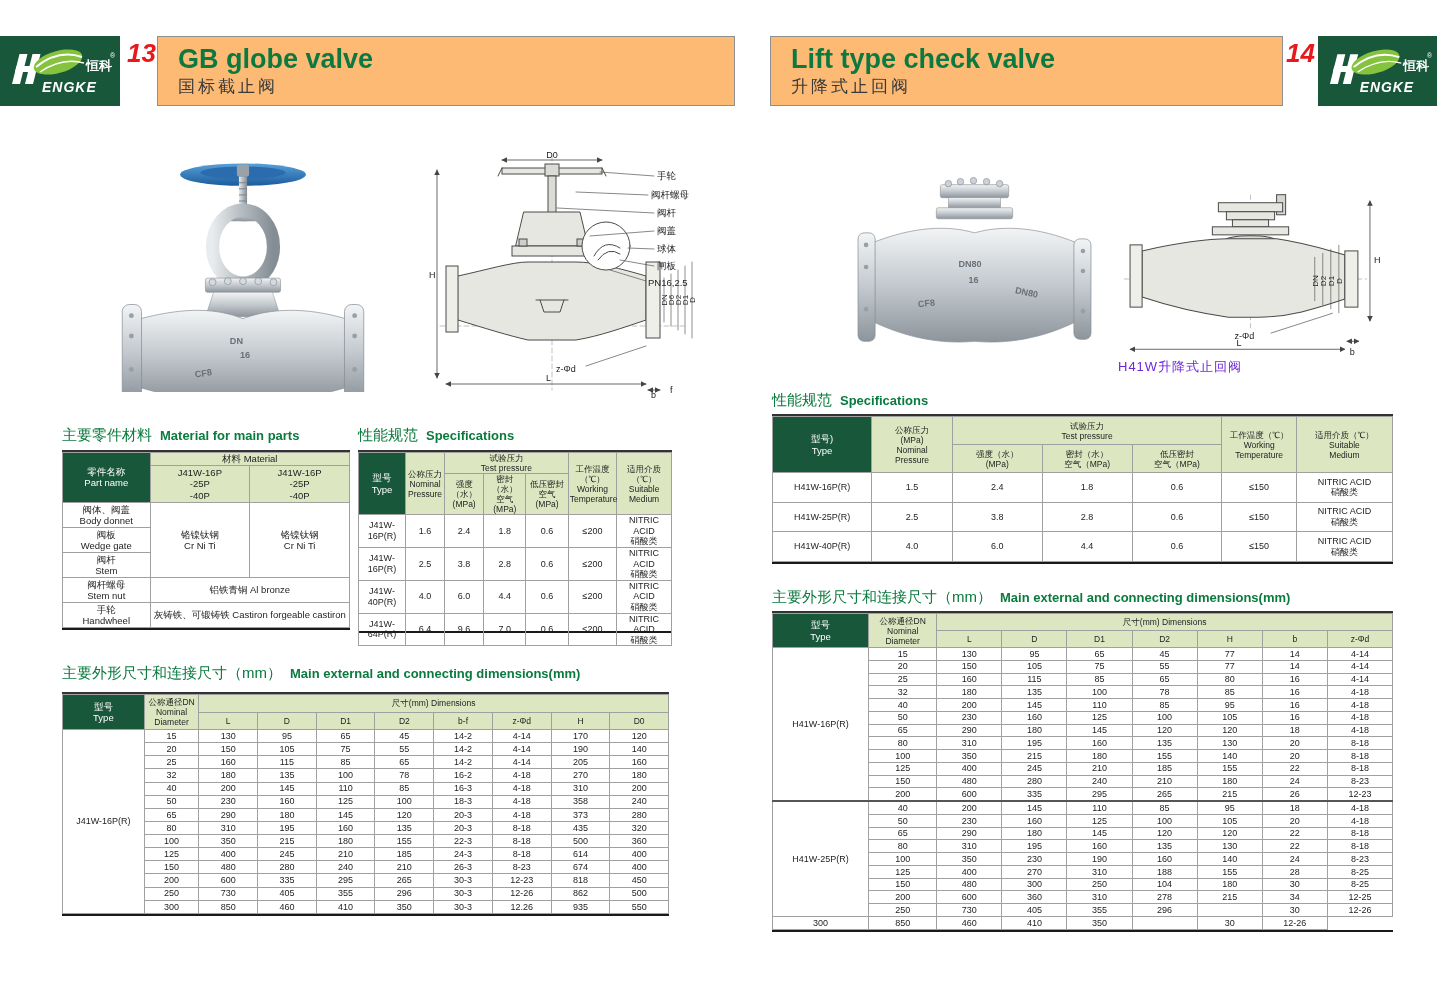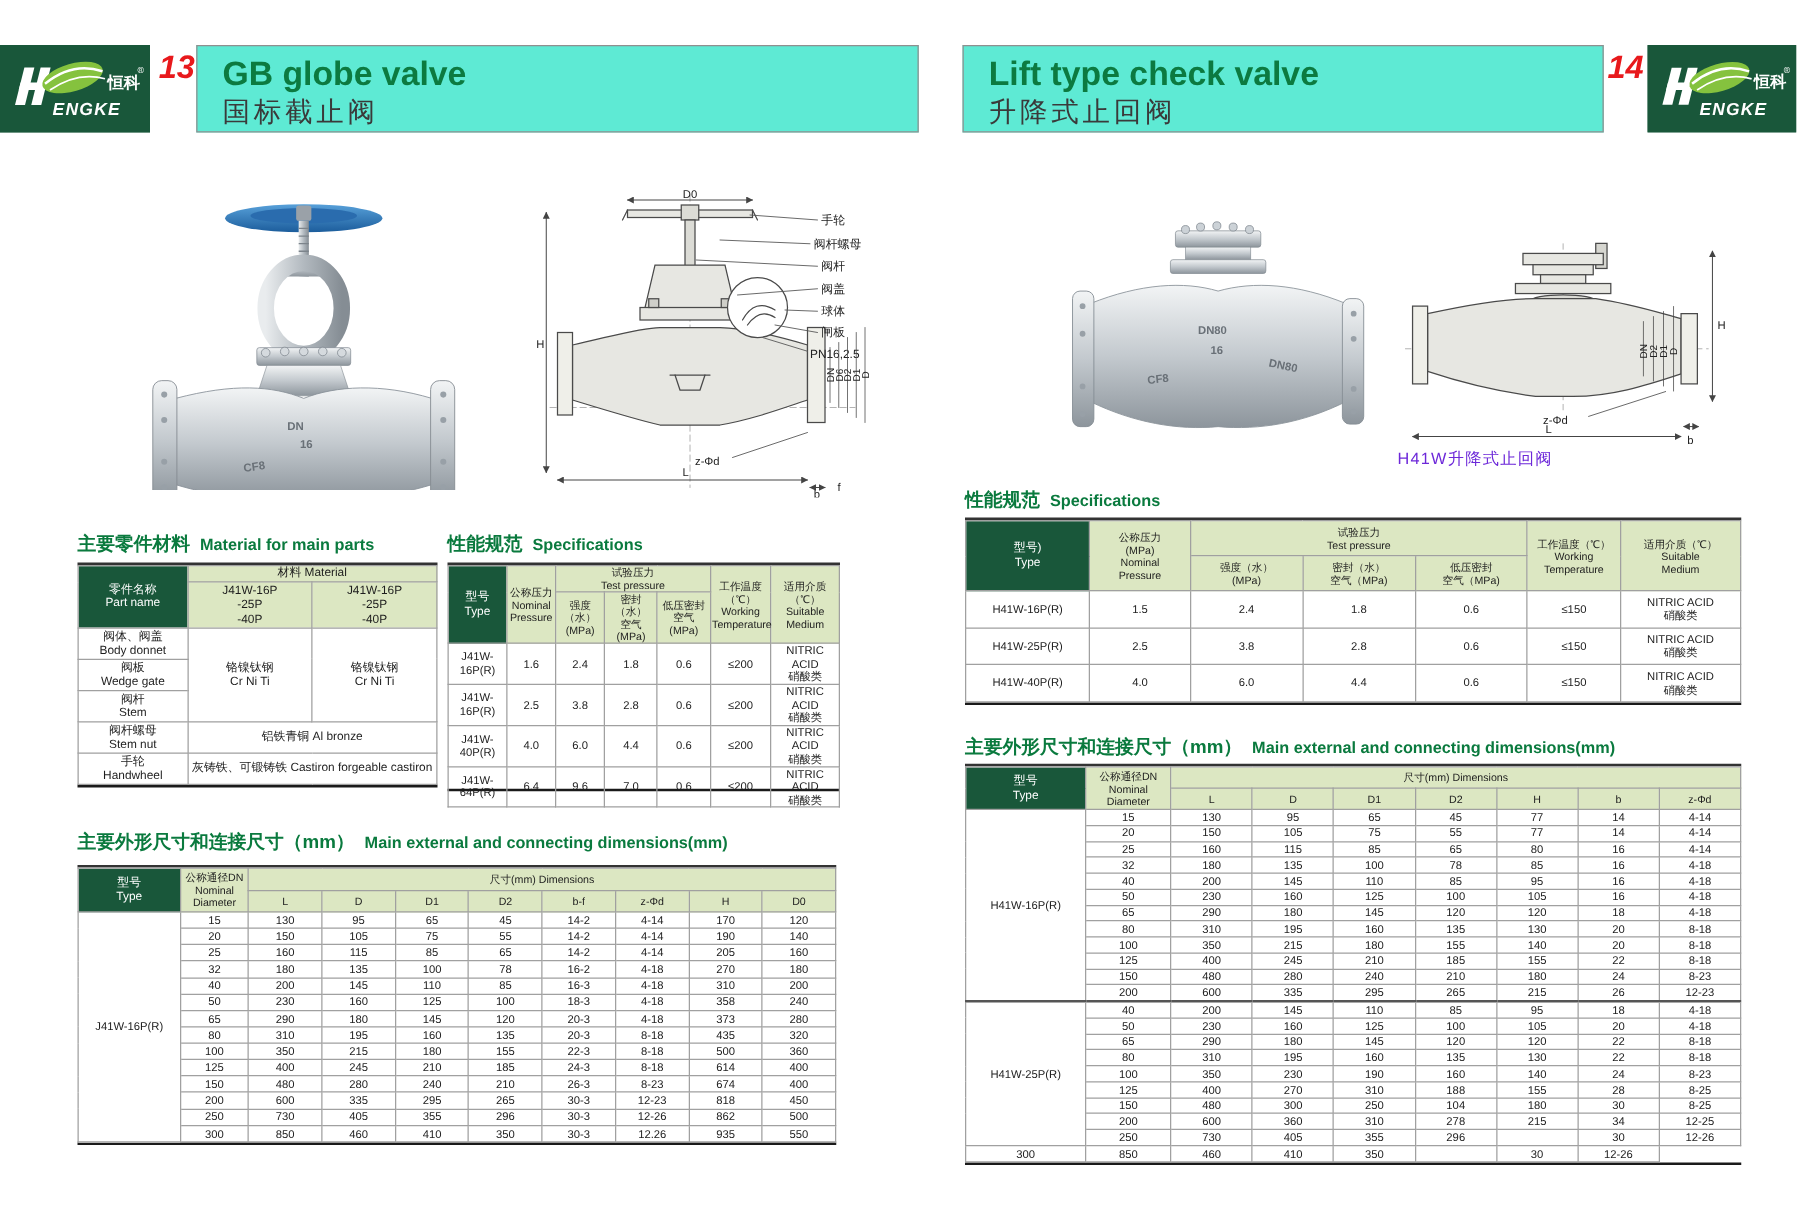--- a/index.html
+++ b/index.html
@@ -3,27 +3,27 @@
 <meta charset="utf-8">
 <style>
   * { margin:0; padding:0; box-sizing:border-box; }
   html,body { width:1440px; height:984px; background:#fff; overflow:hidden;
               font-family:"Liberation Sans", sans-serif; color:#222; position:relative; }
   .abs { position:absolute; }
 
   
   .logo-box { width:120px; height:70px; background:#19573a; }
   .page-no { font-size:26px; font-weight:bold; color:#e8191c; font-style:italic; }
-  .title-box { height:70px; border:1px solid #8f8f8f; background:#5eead4; padding:8px 0 0 20px; }
+  .title-box { height:70px; border:1px solid #8f8f8f; background:#fdba74; padding:8px 0 0 20px; }
   .title-en { font-size:27px; font-weight:bold; color:#0c7a40; line-height:1.05; }
-  .title-zh { font-size:22px; color:#3a3a3a; letter-spacing:3px; margin-top:2px; }
+  .title-zh { font-size:17px; color:#3a3a3a; letter-spacing:3px; margin-top:2px; }
 
   
   .sec-title { white-space:nowrap; }
-  .sec-title .zh { font-size:15px; font-weight:bold; color:#0a7a3e; }
+  .sec-title .zh { font-size:15px; font-weight:normal; color:#0a7a3e; }
   .sec-title .en { font-size:13px; font-weight:bold; color:#0a7a3e; margin-left:8px; }
 
   
   .tblwrap { position:absolute; border-top:2px solid #333; border-bottom:2px solid #1a1a1a; }
   table { width:100%; height:100%; border-collapse:collapse; table-layout:fixed; }
   td { border:1px solid #a0a0a0; text-align:center; vertical-align:middle;
        white-space:pre-line; line-height:1.18; font-size:9px; padding:0 1px; color:#1d1d1d; }
   td.dk { background:#19573a; color:#fff; font-size:9.5px;margin-top:37px; }
   td.lt { background:#dce7c2; font-size:8.5px; }
   td.type { font-size:9px; background:#fff; }

